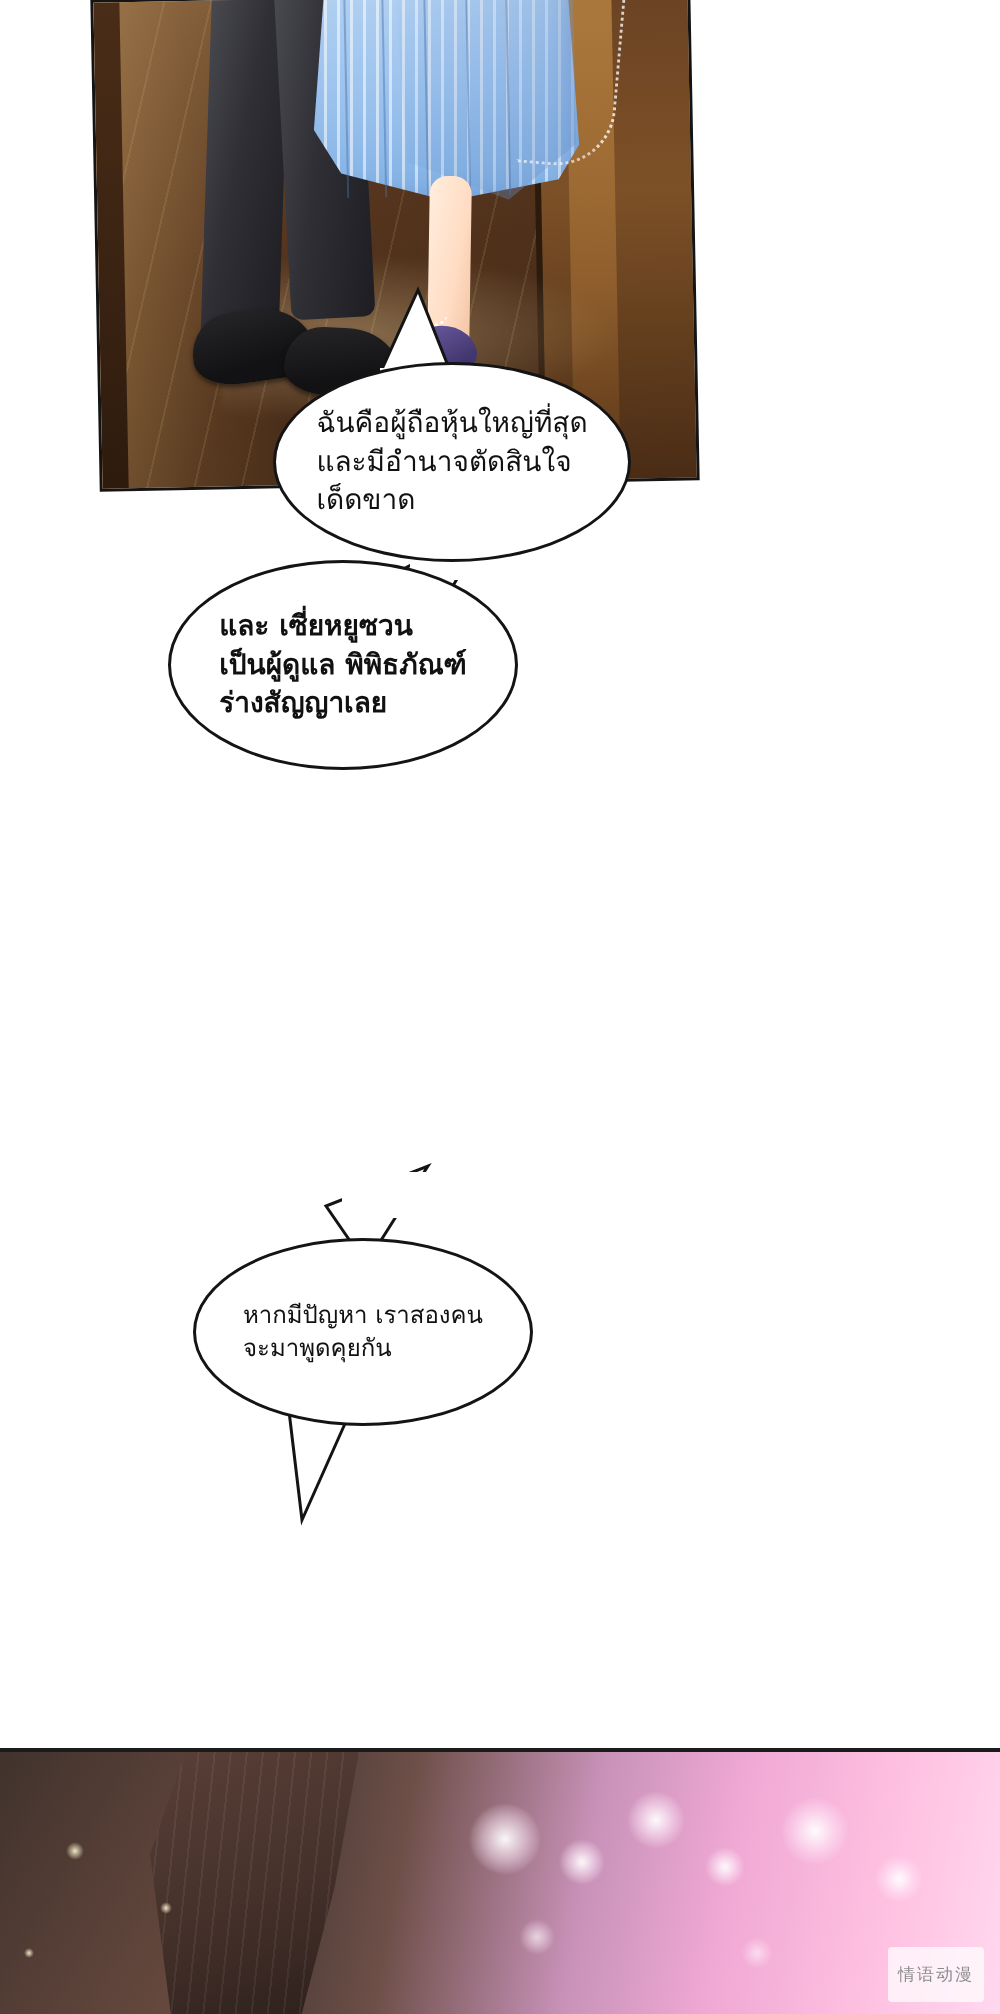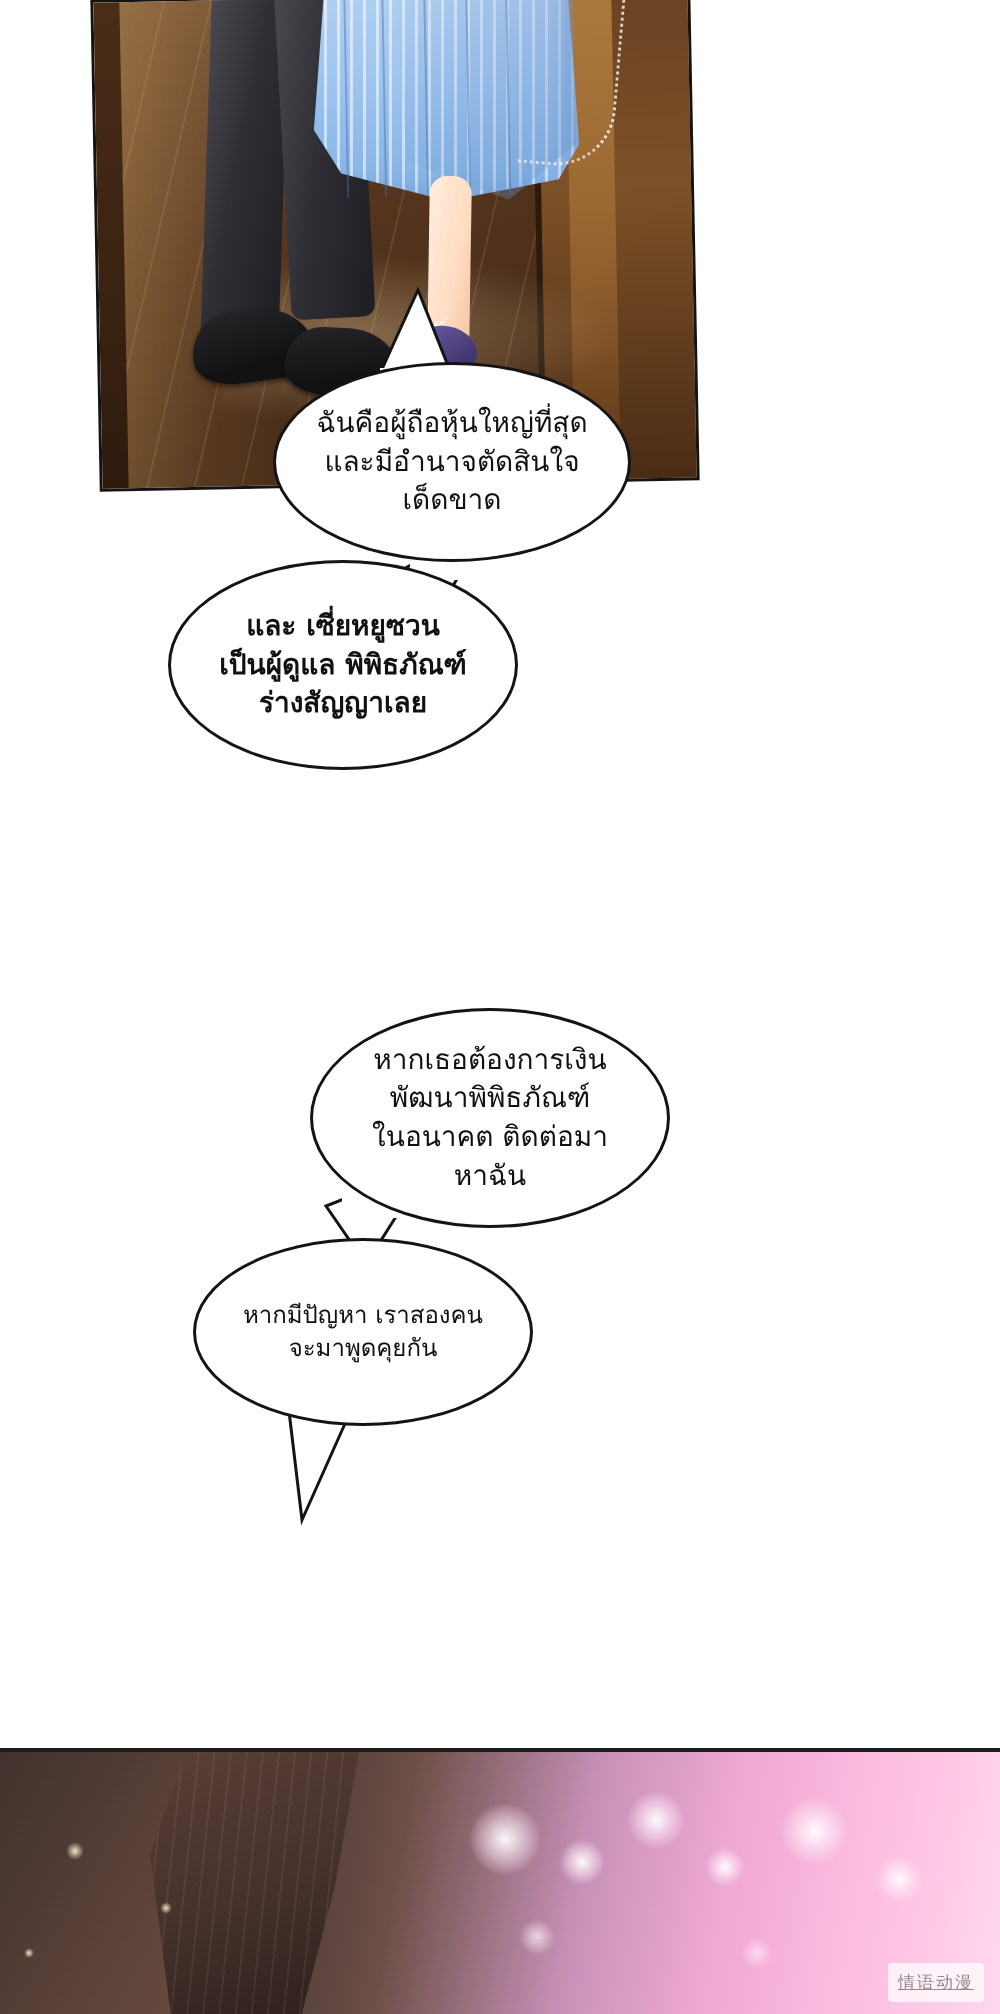--- a/index.html
+++ b/index.html
@@ -262,40 +262,38 @@
   .spark {
     position: absolute;
     border-radius: 50%;
     background: radial-gradient(circle, rgba(255,248,210,.9) 0%, rgba(255,230,150,0) 70%);
   }
 
   .watermark {
     position: absolute;
     right: 16px;
     bottom: 12px;
-    padding: 8px 10px;
+    padding: 16px 10px;
     background: rgba(255,255,255,.72);
     border-radius: 4px;
     color: #8c8c8c;
     font-size: 17px;
     letter-spacing: 2px;
     font-family: "DejaVu Sans", sans-serif;
-    text-decoration: underline;
   }
 
   
   .bubble {
     position: absolute;
     background: #ffffff;
     border: 3px solid #141414;
     border-radius: 50% / 50%;
     display: flex;
     align-items: center;
     justify-content: center;
-    text-align: center;
     box-sizing: border-box;
     color: #111111;
     font-family: "DejaVu Sans", "Liberation Sans", sans-serif;
     line-height: 1.38;
     padding: 10px 26px;
   }
   .bubble .txt {
     white-space: pre-line;
     display: block;
   }
@@ -397,26 +395,20 @@
 และมีอำนาจตัดสินใจ
 เด็ดขาด</span>
   </div>
 
   <div class="bubble" id="bubble-2">
     <span class="txt">และ เซี่ยหยูซวน
 เป็นผู้ดูแล พิพิธภัณฑ์
 ร่างสัญญาเลย</span>
   </div>
 
-  <div class="bubble" id="bubble-3">
-    <span class="txt">หากเธอต้องการเงิน
-พัฒนาพิพิธภัณฑ์
-ในอนาคต ติดต่อมา
-หาฉัน</span>
-  </div>
 
   <div class="bubble" id="bubble-4">
     <span class="txt">หากมีปัญหา เราสองคน
 จะมาพูดคุยกัน</span>
   </div>
 
   <div class="panel-bottom">
     <div class="pb-bg"></div>
     <div class="pb-dark-mass"></div>
     <div class="pb-hair"></div>

